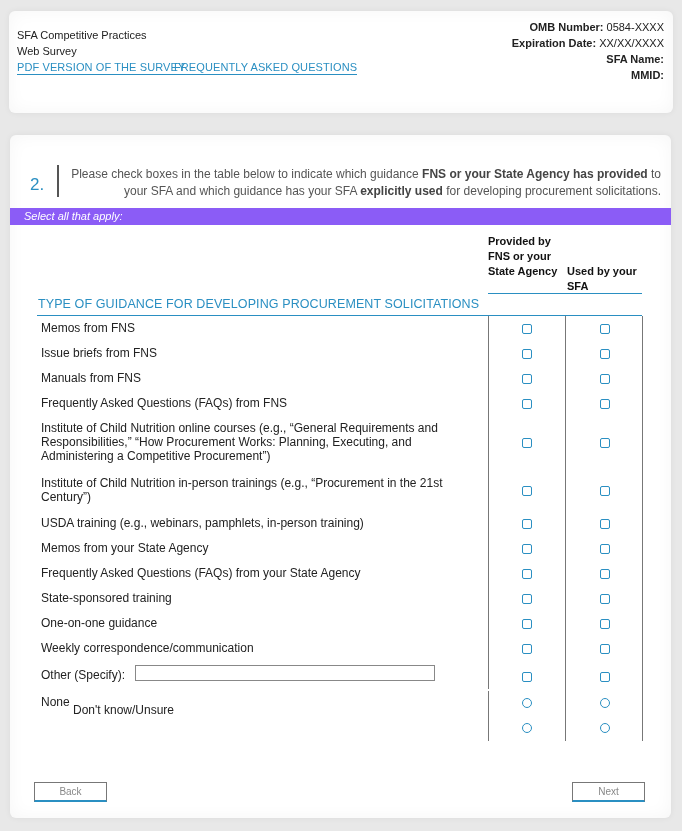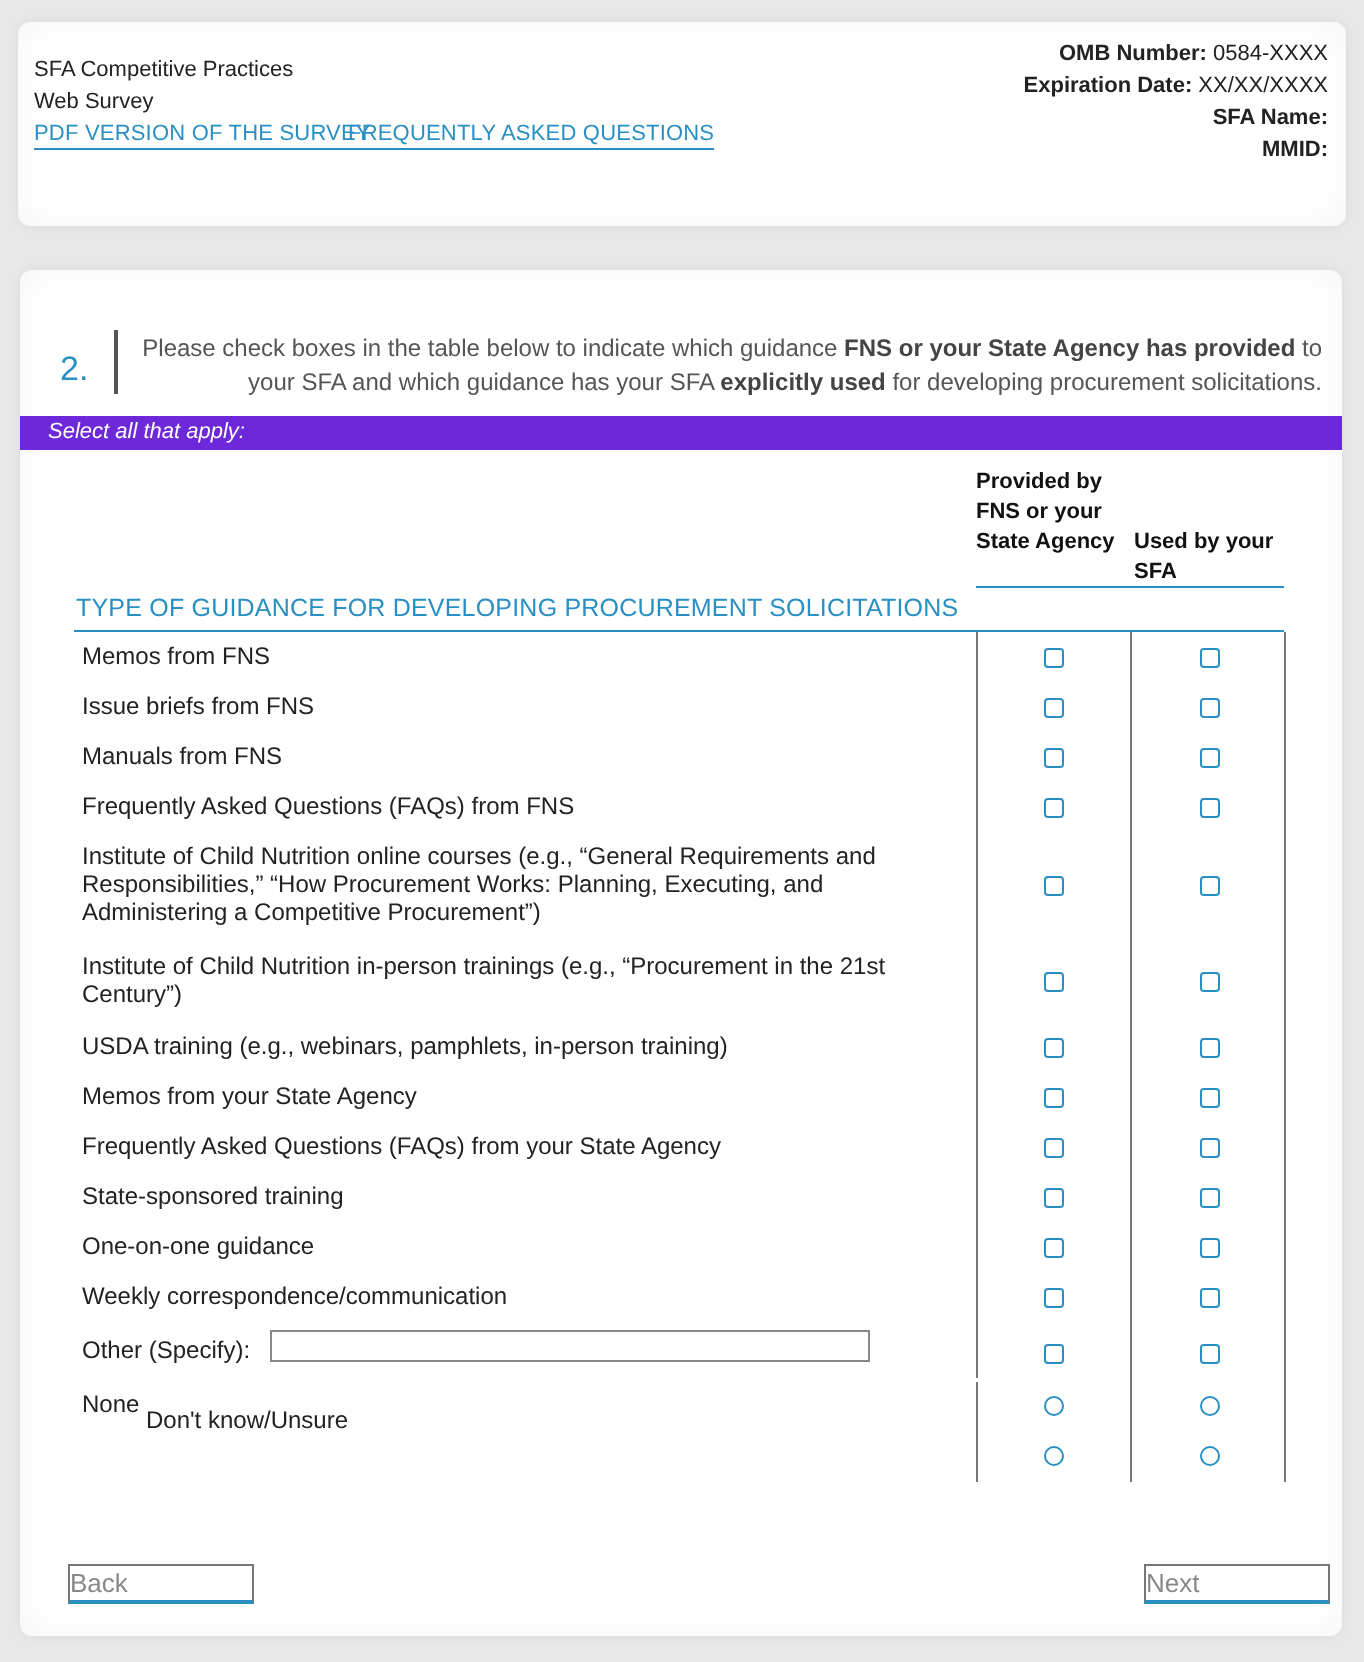--- a/index.html
+++ b/index.html
@@ -38,21 +38,21 @@
     cursor: pointer;
   }
 
   #main-card { left: 10px; top: 135px; width: 661px; height: 683px; }
   #q-number { position: absolute; left: 20px; top: 40px; font-size: 17px; color: #2a8fc2; }
   #q-divider { position: absolute; left: 47px; top: 30px; width: 2px; height: 32px; background: #555; }
   #q-text { position: absolute; left: 61px; top: 31px; width: 590px; font-size: 12px; line-height: 17px; color: #555; text-align: right; }
   #q-text b { color: #444; }
   #instr-bar {
     position: absolute; left: 0; top: 73px; width: 661px; height: 17px;
-    background: #6d28d9; color: #fff; font-style: italic; font-size: 11px; line-height: 17px;
+    background: #8b5cf6; color: #fff; font-style: italic; font-size: 11px; line-height: 17px;
   }
   #instr-bar span { margin-left: 14px; }
 
   .colhdr { position: absolute; font-size: 11px; font-weight: bold; line-height: 15px; color: #111; }
   #colhdr1 { left: 478px; top: 99px; width: 77px; }
   #colhdr2 { left: 557px; top: 129px; width: 75px; }
   #hdr-line-cols { position: absolute; left: 478px; top: 158px; width: 154px; height: 1px; background: #2a8fc2; }
   #section-title { position: absolute; left: 28px; top: 162px; font-size: 12.5px; color: #2a8fc2; letter-spacing: 0.1px; }
   #hdr-line-full { position: absolute; left: 27px; top: 180px; width: 605px; height: 1px; background: #2a8fc2; }
 
@@ -72,23 +72,23 @@
     cursor: pointer;
   }
   .c1 { left: 512px; }
   .c2 { left: 590px; }
   #other-input {
     position: absolute; left: 125px; top: 530px; width: 300px; height: 16px;
     border: 1px solid #888; background: #fff; padding: 0; margin: 0; font-size: 11px; box-sizing: border-box;
   }
 
   .navbtn {
-    position: absolute; top: 647px; width: 93px; height: 20px; box-sizing: border-box;
+    position: absolute; top: 647px; width: 73px; height: 20px; box-sizing: border-box;
     border: 1px solid #777; border-bottom: 2px solid #2a8fc2; background: #fff;
-    font-size: 13px; color: #888; line-height: 17px; cursor: pointer;
+    font-size: 10px; color: #888; text-align: center; line-height: 17px; cursor: pointer;
   }
   #back-btn { left: 24px; }
   #next-btn { left: 562px; }
 </style>
 </head>
 <body>
 
 <div id="header-card" class="card">
   <div id="title1" class="survey-name">SFA Competitive Practices</div>
   <div id="title2" class="survey-name">Web Survey</div>

